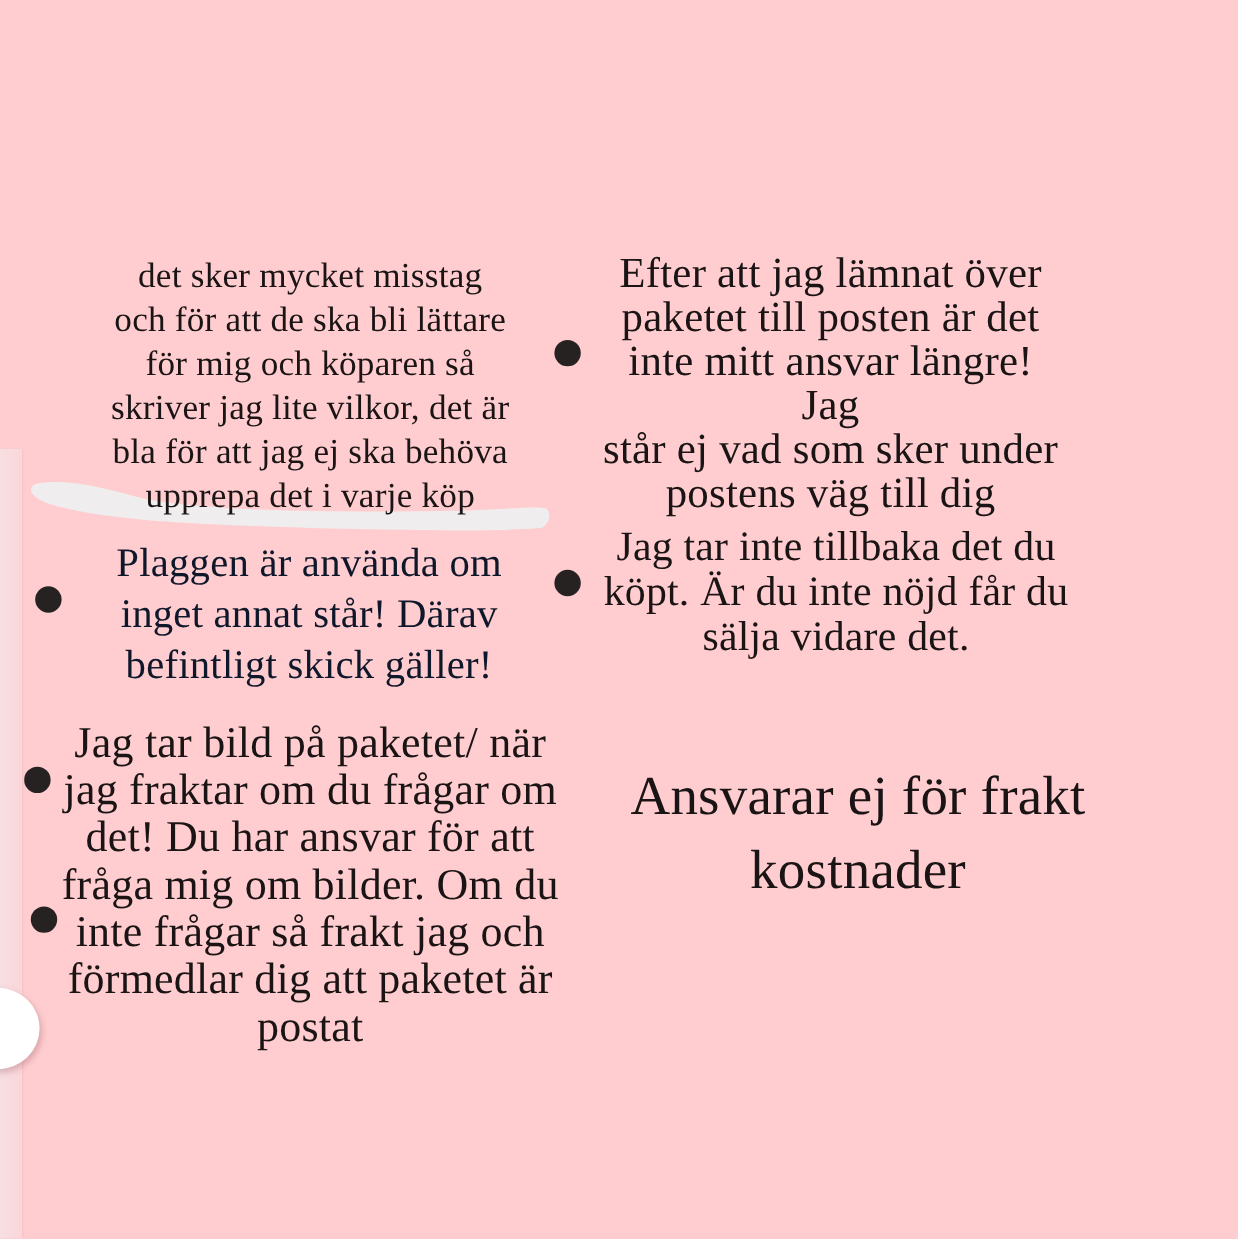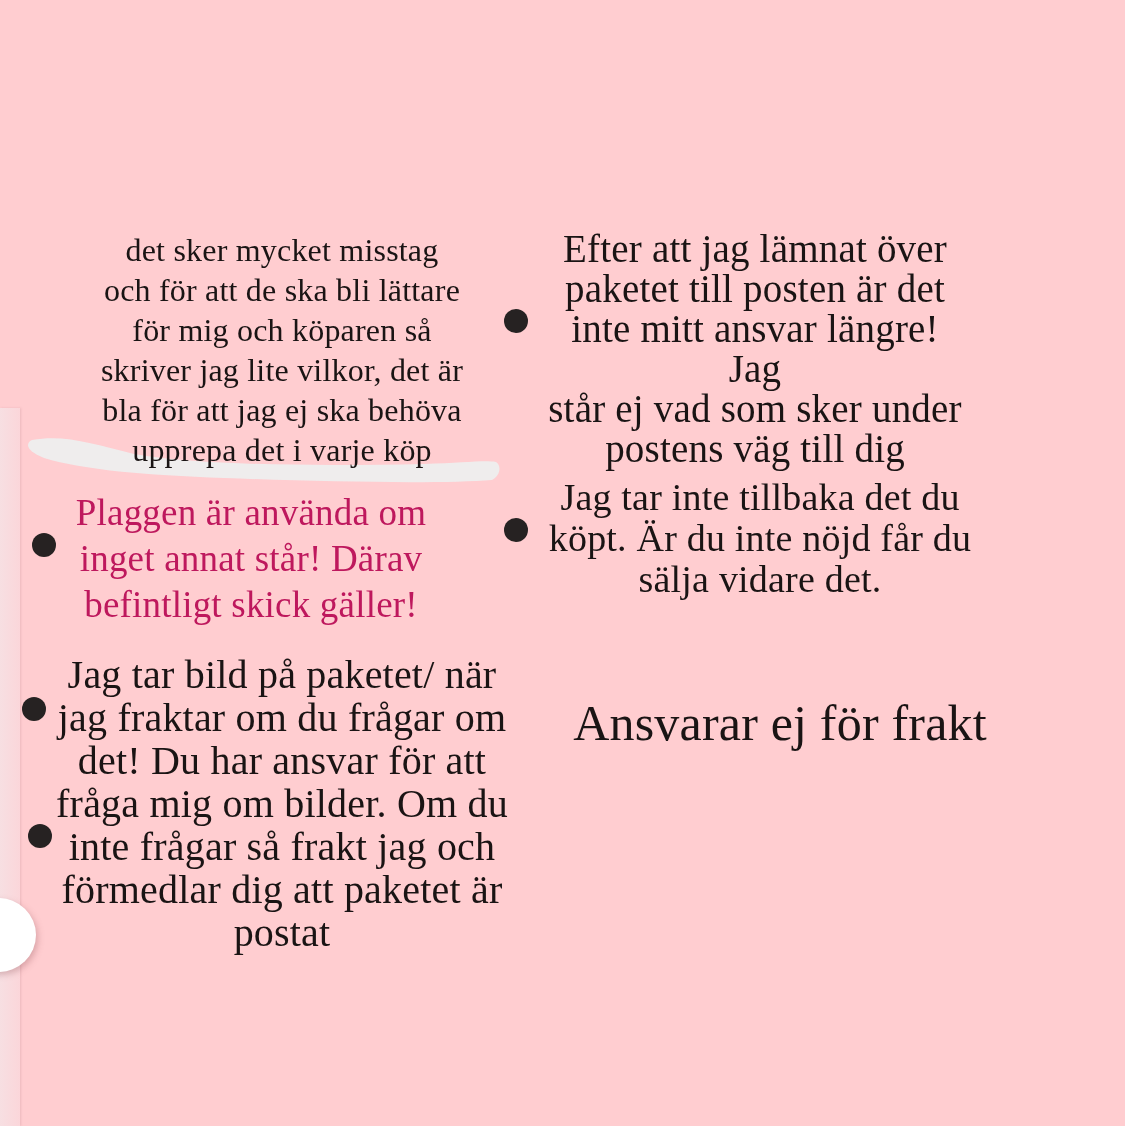--- a/index.html
+++ b/index.html
@@ -56,26 +56,26 @@
       line-height: 40px;
     }
     .rule-post {
       left: 540px;
       top: 229px;
       width: 430px;
       font-size: 39px;
       line-height: 40px;
     }
     .rule-used {
-      left: 46px;
+      left: 76px;
       top: 490px;
       width: 410px;
       font-size: 37px;
       line-height: 46px;
-      color: #be185d;
+      color: #0f172a;
     }
     .rule-return {
       left: 540px;
       top: 477px;
       width: 440px;
       font-size: 38px;
       line-height: 41px;
     }
     .rule-photo {
       left: 56px;
@@ -154,13 +154,14 @@
   <div>jag fraktar om du frågar om</div>
   <div>det! Du har ansvar för att</div>
   <div>fråga mig om bilder. Om du</div>
   <div>inte frågar så frakt jag och</div>
   <div>förmedlar dig att paketet är</div>
   <div>postat</div>
 </div>
 
 <div class="block shipping-cost">
   <div>Ansvarar ej för frakt</div>
+  <div>kostnader</div>
 </div>
 
 </body></html>

